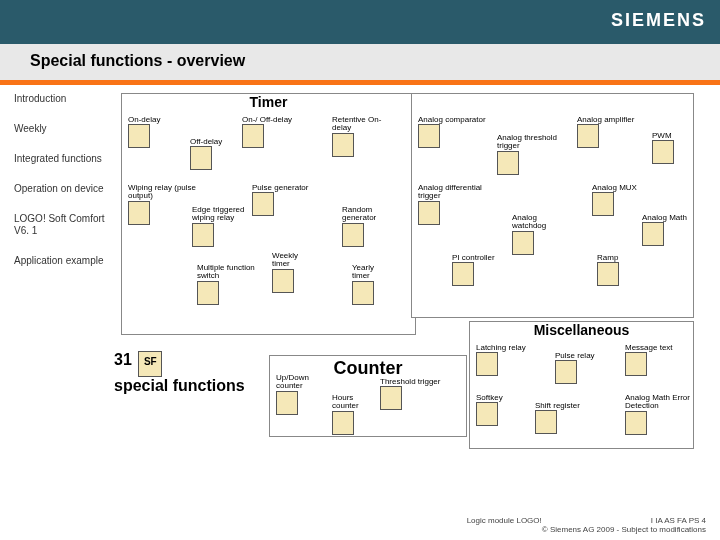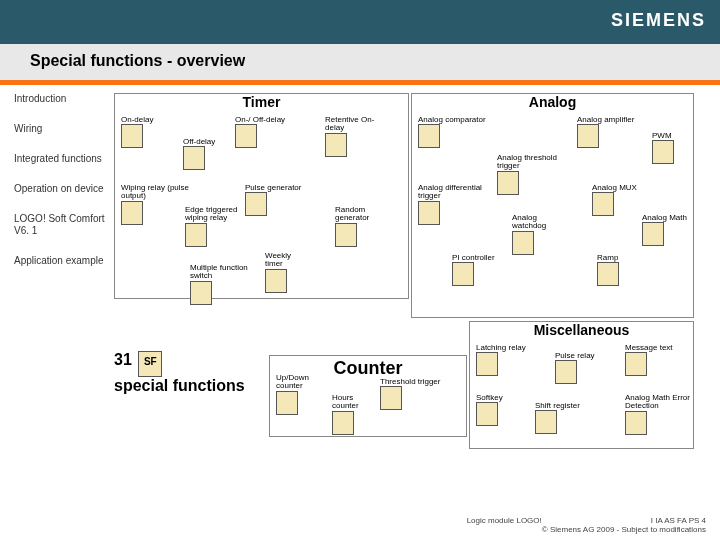--- a/index.html
+++ b/index.html
@@ -6,21 +6,21 @@
   body { width:720px; height:540px; background:#fff; font-family:Arial,sans-serif; font-size:9px; color:#000; position:relative; overflow:hidden; }
   .header { background:#2a5a6a; height:44px; position:relative; }
   .logo { position:absolute; right:14px; top:10px; color:#fff; font-weight:bold; font-size:18px; letter-spacing:2px; }
   .title-bar { background:#e8e8e8; padding:8px 30px 10px; font-size:16px; font-weight:bold; border-bottom:5px solid #f97316; }
   .main { display:flex; padding:8px 14px 0 14px; }
   .sidebar { width:100px; padding-right:8px; }
   .sidebar div { margin-bottom:18px; font-size:10px; color:#333; line-height:1.2; }
   .content { flex:1; position:relative; }
   .section { border:1px solid #888; position:absolute; background:#fff; }
   .sec-title { font-size:14px; font-weight:bold; text-align:center; }
-  .sec-timer { left:0; top:0; width:295px; height:206px; }
+  .sec-timer { left:7px; top:0; width:295px; height:242px; }
   .sec-analog { left:297px; top:0; width:283px; height:225px; }
   .sec-misc { left:355px; top:228px; width:225px; height:128px; }
   .sec-counter { left:155px; top:262px; width:198px; height:82px; }
   .fn { position:absolute; font-size:8px; line-height:1.05; }
   .icon { width:22px; height:24px; background:#f5e8b8; border:1px solid #555; display:inline-block; vertical-align:middle; }
   .sf-box { position:absolute; left:0; top:258px; width:150px; }
   .sf-label { font-size:16px; font-weight:bold; line-height:1.1; display:inline-block; vertical-align:top; }
   .sf-icon { width:24px; height:26px; background:#f5e8b8; border:1px solid #555; display:inline-block; margin-left:4px; vertical-align:top; text-align:center; font-weight:bold; font-size:10px; padding-top:4px; }
   .footer { position:absolute; bottom:6px; left:26px; right:14px; display:flex; justify-content:flex-end; font-size:8px; color:#444; }
   .footer .r { text-align:right; }
@@ -30,48 +30,48 @@
 
 <div class="header">
   <div class="logo">SIEMENS</div>
 </div>
 
 <div class="title-bar">Special functions - overview</div>
 
 <div class="main">
   <div class="sidebar">
     <div>Introduction</div>
-    <div>Wiring</div>
+    <div>Weekly</div>
     <div>Integrated functions</div>
     <div>Operation on device</div>
     <div>LOGO! Soft Comfort V6. 1</div>
     <div>Application example</div>
   </div>
 
   <div class="content">
 
     <div class="section sec-timer">
       <div class="sec-title">Timer</div>
       <div class="fn" style="left:6px;top:22px"><span>On-delay</span><br><span class="icon"></span></div>
       <div class="fn" style="left:120px;top:22px"><span>On-/ Off-delay</span><br><span class="icon"></span></div>
       <div class="fn" style="left:210px;top:22px;width:60px"><span>Retentive On-delay</span><br><span class="icon"></span></div>
       <div class="fn" style="left:68px;top:44px"><span>Off-delay</span><br><span class="icon"></span></div>
       <div class="fn" style="left:6px;top:90px;width:70px"><span>Wiping relay (pulse output)</span><br><span class="icon"></span></div>
       <div class="fn" style="left:130px;top:90px"><span>Pulse generator</span><br><span class="icon"></span></div>
       <div class="fn" style="left:70px;top:112px;width:70px"><span>Edge triggered wiping relay</span><br><span class="icon"></span></div>
       <div class="fn" style="left:220px;top:112px;width:55px"><span>Random generator</span><br><span class="icon"></span></div>
       <div class="fn" style="left:150px;top:158px;width:45px"><span>Weekly timer</span><br><span class="icon"></span></div>
       <div class="fn" style="left:75px;top:170px;width:75px"><span>Multiple function switch</span><br><span class="icon"></span></div>
+      <div class="fn" style="left:230px;top:170px;width:40px"><span>Yearly timer</span><br><span class="icon"></span></div>
     </div>
 
     <div class="section sec-analog">
-      <div class="sec-title">Analog</div>
       <div class="fn" style="left:6px;top:22px"><span>Analog comparator</span><br><span class="icon"></span></div>
       <div class="fn" style="left:165px;top:22px"><span>Analog amplifier</span><br><span class="icon"></span></div>
-      <div class="fn" style="left:85px;top:60px;width:80px"><span>Analog threshold trigger</span><br><span class="icon"></span></div>
+      <div class="fn" style="left:85px;top:40px;width:80px"><span>Analog threshold trigger</span><br><span class="icon"></span></div>
       <div class="fn" style="left:240px;top:38px"><span>PWM</span><br><span class="icon"></span></div>
       <div class="fn" style="left:6px;top:90px;width:80px"><span>Analog differential trigger</span><br><span class="icon"></span></div>
       <div class="fn" style="left:180px;top:90px;width:50px"><span>Analog MUX</span><br><span class="icon"></span></div>
       <div class="fn" style="left:100px;top:120px;width:55px"><span>Analog watchdog</span><br><span class="icon"></span></div>
       <div class="fn" style="left:230px;top:120px"><span>Analog Math</span><br><span class="icon"></span></div>
       <div class="fn" style="left:40px;top:160px"><span>PI controller</span><br><span class="icon"></span></div>
       <div class="fn" style="left:185px;top:160px"><span>Ramp</span><br><span class="icon"></span></div>
     </div>
 
     <div class="section sec-counter">

